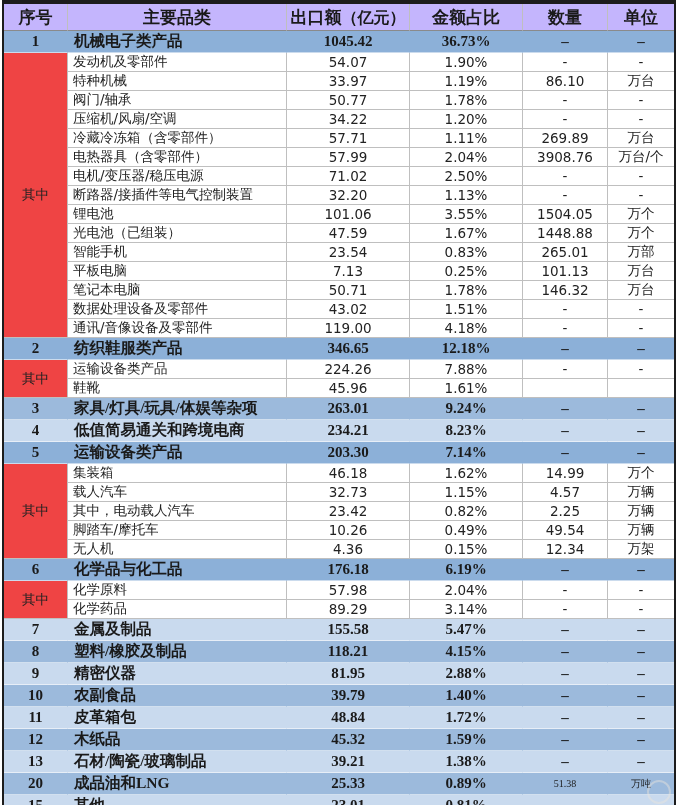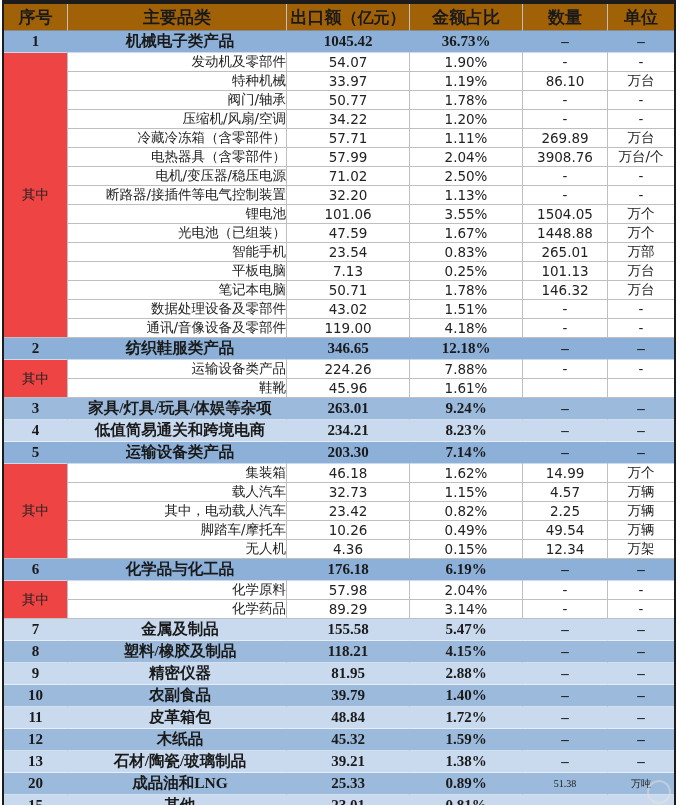--- a/index.html
+++ b/index.html
@@ -27,46 +27,46 @@
   col.c-no{width:64px;}
   col.c-cat{width:219px;}
   col.c-val{width:123px;}
   col.c-share{width:113px;}
   col.c-qty{width:85px;}
   col.c-unit{width:66px;}
 
   th,td{padding:0;text-align:center;vertical-align:middle;overflow:hidden;white-space:nowrap;}
   thead th{
     height:26px;font-family:"Liberation Serif","DejaVu Serif",serif;
-    font-weight:bold;font-size:17px;background:#a16207;
+    font-weight:bold;font-size:17px;background:#c4b5fd;
     border-right:1px solid var(--grid-line);border-bottom:1px solid #8a8a8a;
   }
   thead th:last-child{border-right:none;margin-top:10px;}
   thead th .small-unit{font-size:16px;font-weight:bold;}
 
   td{border-right:1px solid var(--grid-line);border-bottom:1px solid var(--grid-line);}
   td:last-child{border-right:none;}
 
   tr.sub td{
     height:18px;font-size:13.5px;
     font-family:"DejaVu Sans","Liberation Sans",sans-serif;color:#222;
   }
-  tr.sub td.col-name{text-align:right;padding-left:5px;}
+  tr.sub td.col-name{text-align:left;padding-left:5px;}
 
   td.group-cell{
     font-size:13.5px;color:#333;background:#ef4444;
     border-bottom:1px solid var(--grid-line);
   }
 
   tr.cat td{
     height:21px;font-family:"Liberation Serif","DejaVu Serif",serif;
     font-weight:bold;font-size:15px;
     border-right-color:transparent;border-bottom-color:rgba(255,255,255,0.55);
   }
-  tr.cat td.col-name{text-align:center;padding-left:6px;font-size:15.5px;margin-left:20px;}
+  tr.cat td.col-name{text-align:left;padding-left:6px;font-size:15.5px;margin-left:20px;}
   tr.cat.s-dark td{background:var(--category-strong);}
   tr.cat.s-mid td{background:var(--category-mid);}
   tr.cat.s-light td{background:var(--category-light);}
   tr.cat td.plain{
     font-family:Liberation Serif, serif;
     font-weight:400;font-size:10px;
   }
 
   .watermark{
     position:absolute;right:8px;bottom:0px;height:26px;

